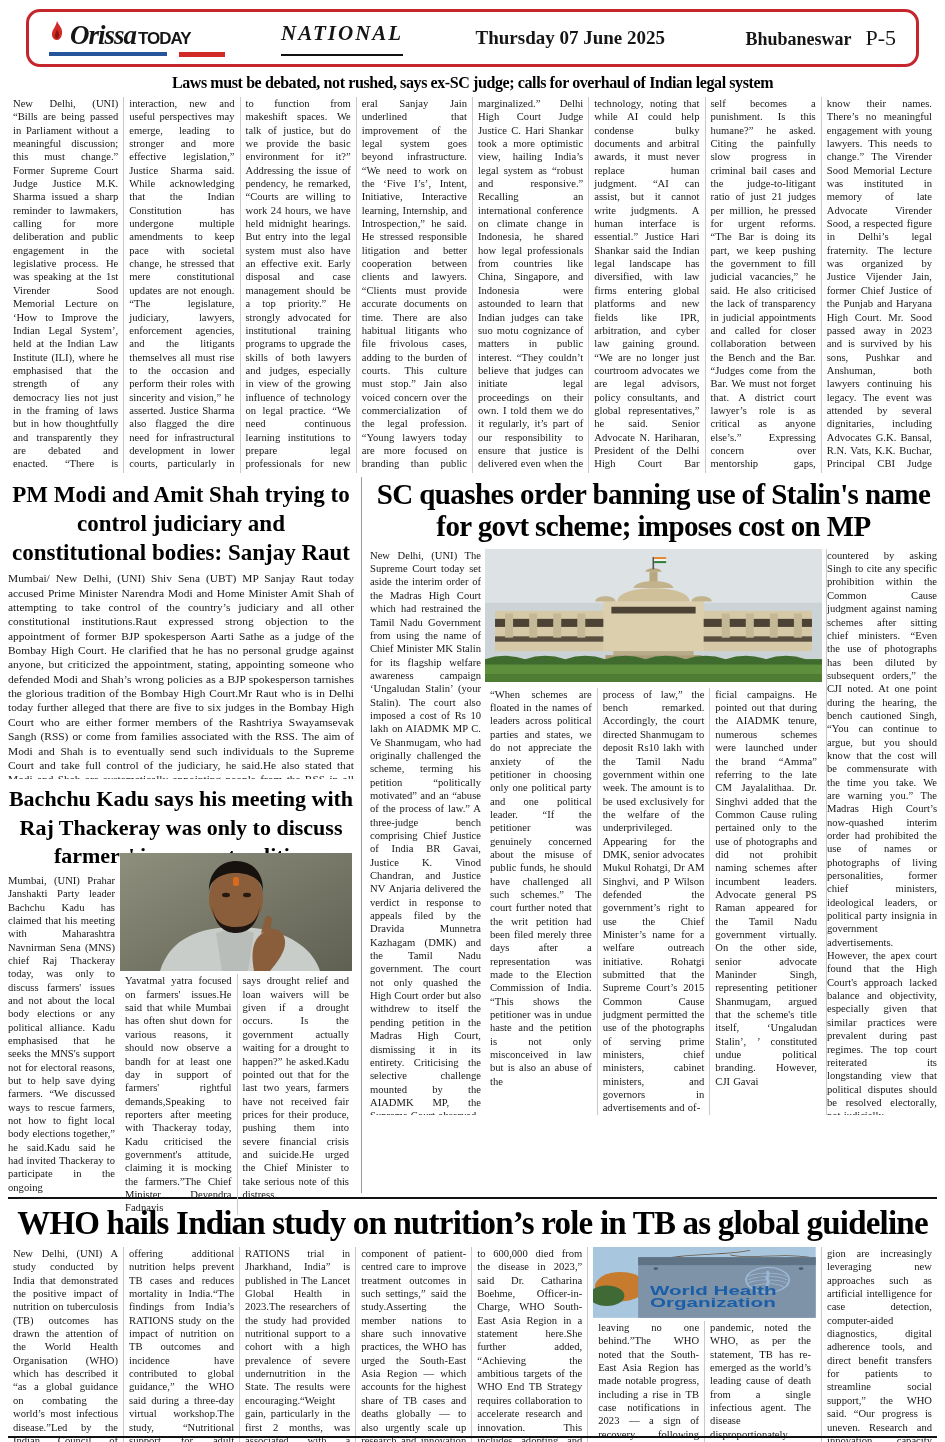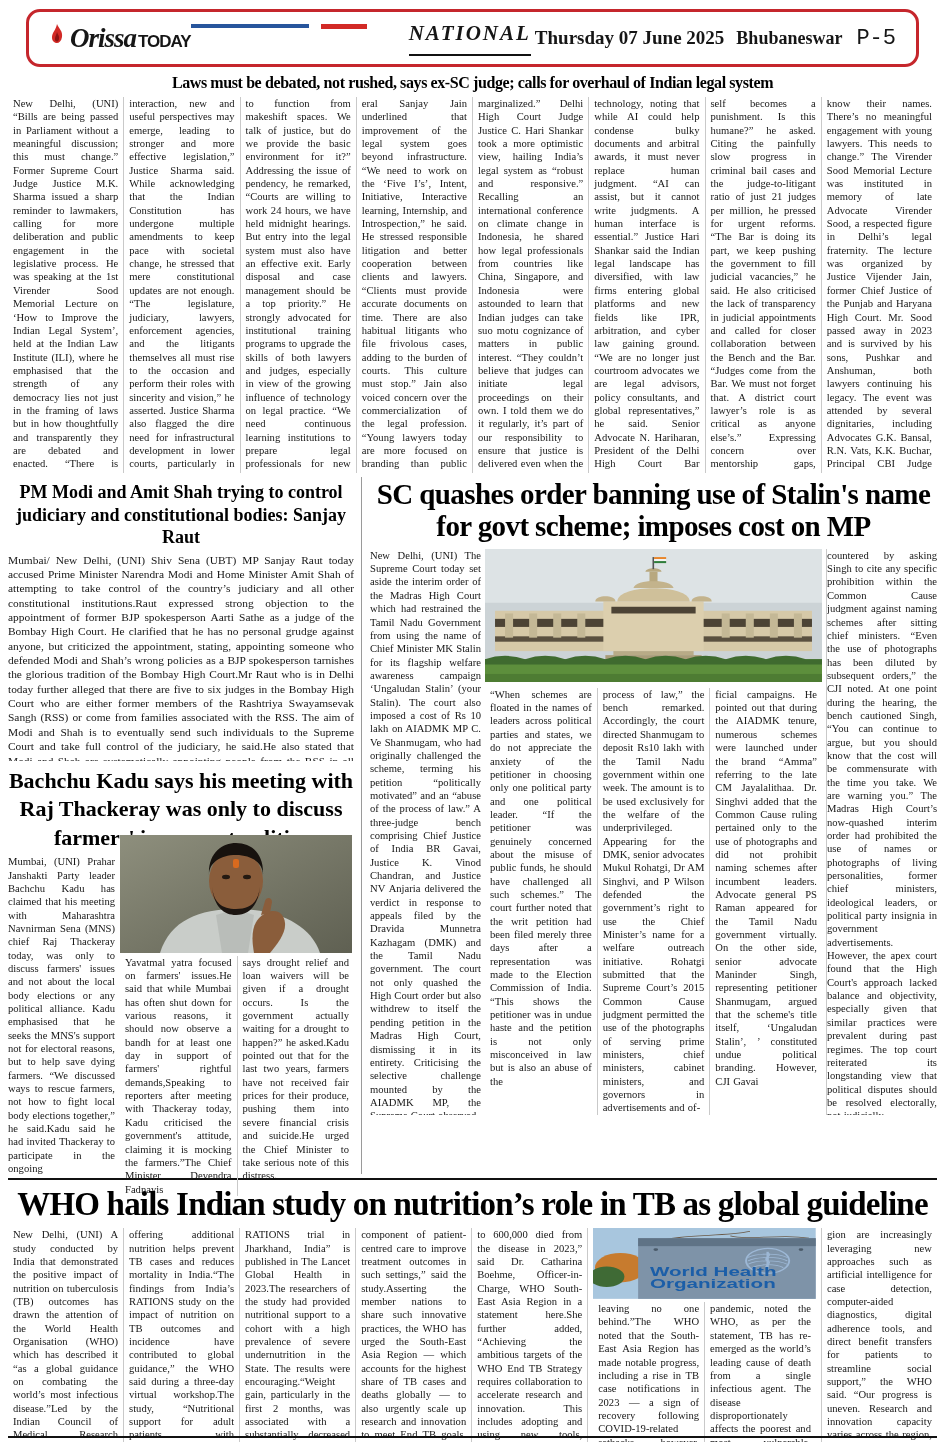--- a/index.html
+++ b/index.html
@@ -10,41 +10,41 @@
     font-family:"Liberation Serif","DejaVu Serif",serif;
     overflow:hidden;
   }
   
   .masthead {
     margin:9px 26px 0; height:58px;
     border:3px solid #c5262c; border-radius:14px;
     display:flex; align-items:center; padding:0 20px;
     background:#fff;
   }
-  .brand { display:flex; justify-content:flex-start; min-width:190px; }
+  .brand { display:flex; flex-direction:column; justify-content:flex-start; min-width:190px; }
   .brand-row { display:flex; align-items:baseline; gap:2px; }
   .brand-italic { font-style:italic; font-weight:bold; font-size:27px; letter-spacing:-1px; }
   .brand-bold { font-family:"Liberation Sans","DejaVu Sans",sans-serif; font-weight:bold; font-size:17px; letter-spacing:-1px; }
   .brand-under { display:flex; margin-top:1px; }
   .brand-bar-blue { width:118px; height:4px; background:#27559c; }
   .brand-bar-red { width:46px; height:5px; background:#d22a26; margin-left:12px; }
   .flame { margin-right:3px; align-self:center; }
   .section-label {
     margin-left:42px; font-weight:bold; font-style:italic; font-size:21px;
     letter-spacing:2px; border-bottom:2px solid #111; padding-bottom:8px;
   }
   .edition-date { flex:1; text-align:center; font-weight:bold; font-size:19px; }
   .edition-right { display:flex; align-items:baseline; gap:14px; font-weight:bold; }
   .edition-city { font-size:18px;margin-left:8px; }
-  .page-no { font-size:22px; font-family:Liberation Mono, monospace; font-weight:normal; }
+  .page-no { font-size:22px; font-family:Liberation Serif, serif; font-weight:normal; }
   
   .headline { font-weight:bold; text-align:center; color:#000; }
   .h-main { font-size:16px; letter-spacing:-0.4px; margin:7px 10px 5px; }
   .h-sc   { font-size:29px; line-height:1.1; letter-spacing:-0.6px; margin:2px 4px 6px; }
-  .h-pm   { font-size:18px; line-height:1.25; margin:4px 2px 4px; }
+  .h-pm   { font-size:23px; line-height:1.25; margin:4px 2px 4px; }
   .h-kadu { font-size:22px; line-height:1.3; margin:6px 0 4px; }
   .h-who  { font-size:33px; letter-spacing:-0.8px; margin:3px 0 5px; }
   .btxt {
     font-size:10.6px; line-height:1.26; text-align:justify;
     overflow:hidden; word-spacing:0.5px;
   }
   .colrule { border-left:1px solid #c9c9c9; }
   .cols { display:flex; }
   .cols > div { padding:0 5px; }
   

